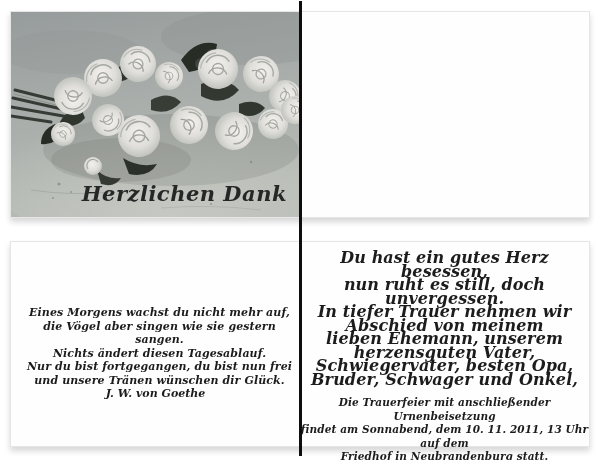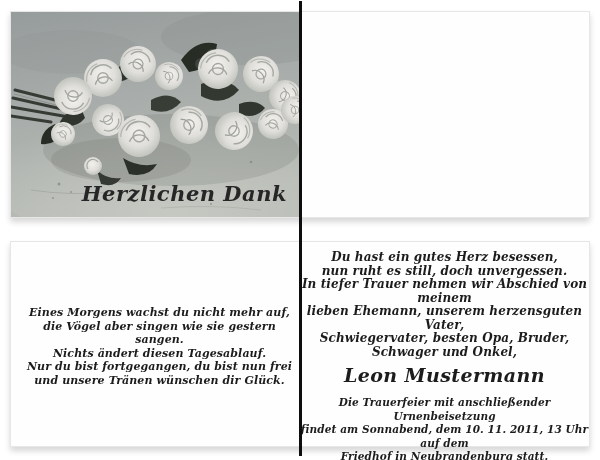--- a/index.html
+++ b/index.html
@@ -41,21 +41,21 @@
   }
 
   
   .inner-left,.inner-right{
     text-align:center;color:var(--ink,#1c1c1c);
     font-style:italic;font-weight:bold;
   }
   .multiline{white-space:pre-line;}
   .poem{padding-top:64px;font-size:11px;line-height:13.5px;letter-spacing:.1px;padding-left:8px;}
   .poem-author{font-size:11px;line-height:13.5px;}
-  .verse{padding-top:9px;font-size:12px;line-height:13.5px;letter-spacing:.1px;}
+  .verse{padding-top:9px;font-size:16px;line-height:13.5px;letter-spacing:.1px;}
   .deceased-name{margin-top:6px;font-size:19px;line-height:21px;letter-spacing:.4px;}
   .life-dates{font-size:11px;line-height:13.5px;}
   .funeral{margin-top:10px;font-size:10.5px;line-height:13.5px;letter-spacing:.1px;}
 </style>
 </head>
 <body>
 
 <div id="top-spread" class="spread">
   <div class="half front">
     <svg viewBox="0 0 289 205" preserveAspectRatio="none" xmlns="http://www.w3.org/2000/svg" aria-hidden="true">
@@ -147,27 +147,27 @@
   <div class="fold-line"></div>
 </div>
 
 <div id="bottom-spread" class="spread">
   <div class="half inner-left">
     <div class="poem multiline">Eines Morgens wachst du nicht mehr auf,
 die Vögel aber singen wie sie gestern sangen.
 Nichts ändert diesen Tagesablauf.
 Nur du bist fortgegangen, du bist nun frei
 und unsere Tränen wünschen dir Glück.</div>
+    <div class="poem-author">J. W. von Goethe</div>
   </div>
   <div class="half inner-right">
     <div class="verse multiline">Du hast ein gutes Herz besessen,
 nun ruht es still, doch unvergessen.
 In tiefer Trauer nehmen wir Abschied von meinem
 lieben Ehemann, unserem herzensguten Vater,
 Schwiegervater, besten Opa, Bruder, Schwager und Onkel,</div>
-    <div class="deceased-name">Leon Mustermann</div>
     <div class="funeral multiline">Die Trauerfeier mit anschließender Urnenbeisetzung
 findet am Sonnabend, dem 10. 11. 2011, 13 Uhr auf dem
 Friedhof in Neubrandenburg statt.</div>
 
   </div>
   <div class="fold-line"></div>
 </div>
 
 </body></html>

